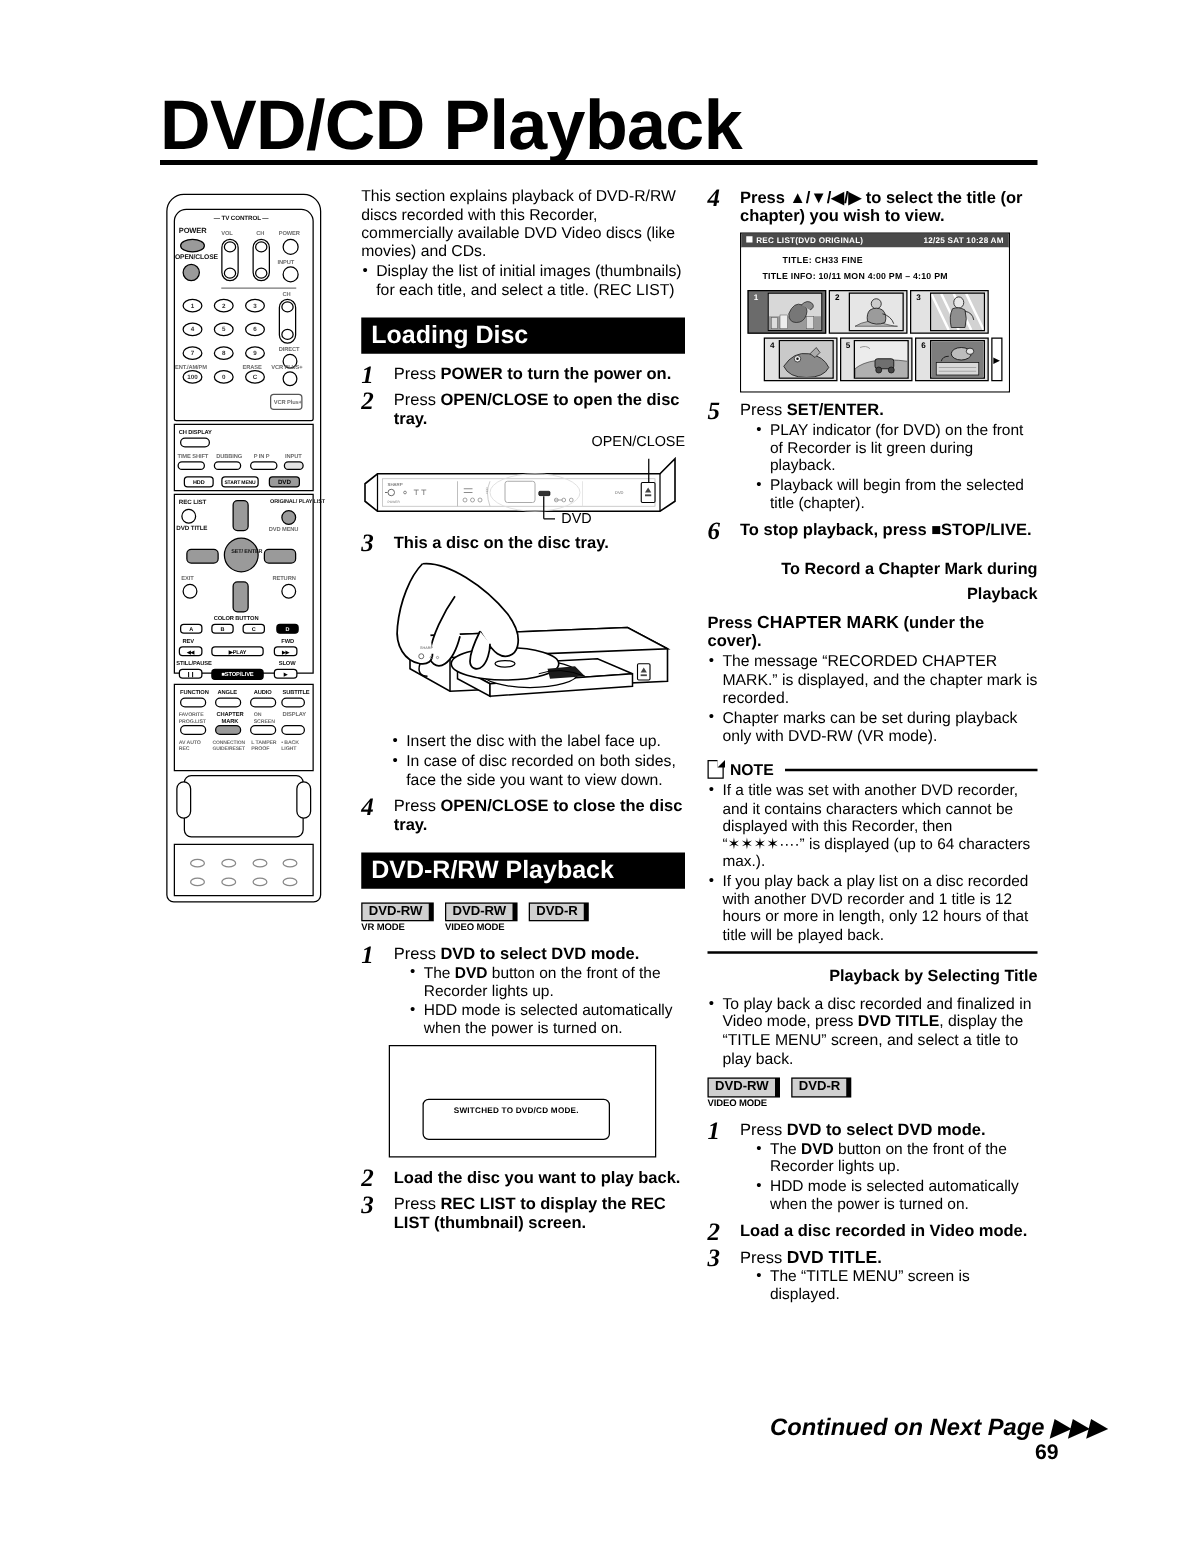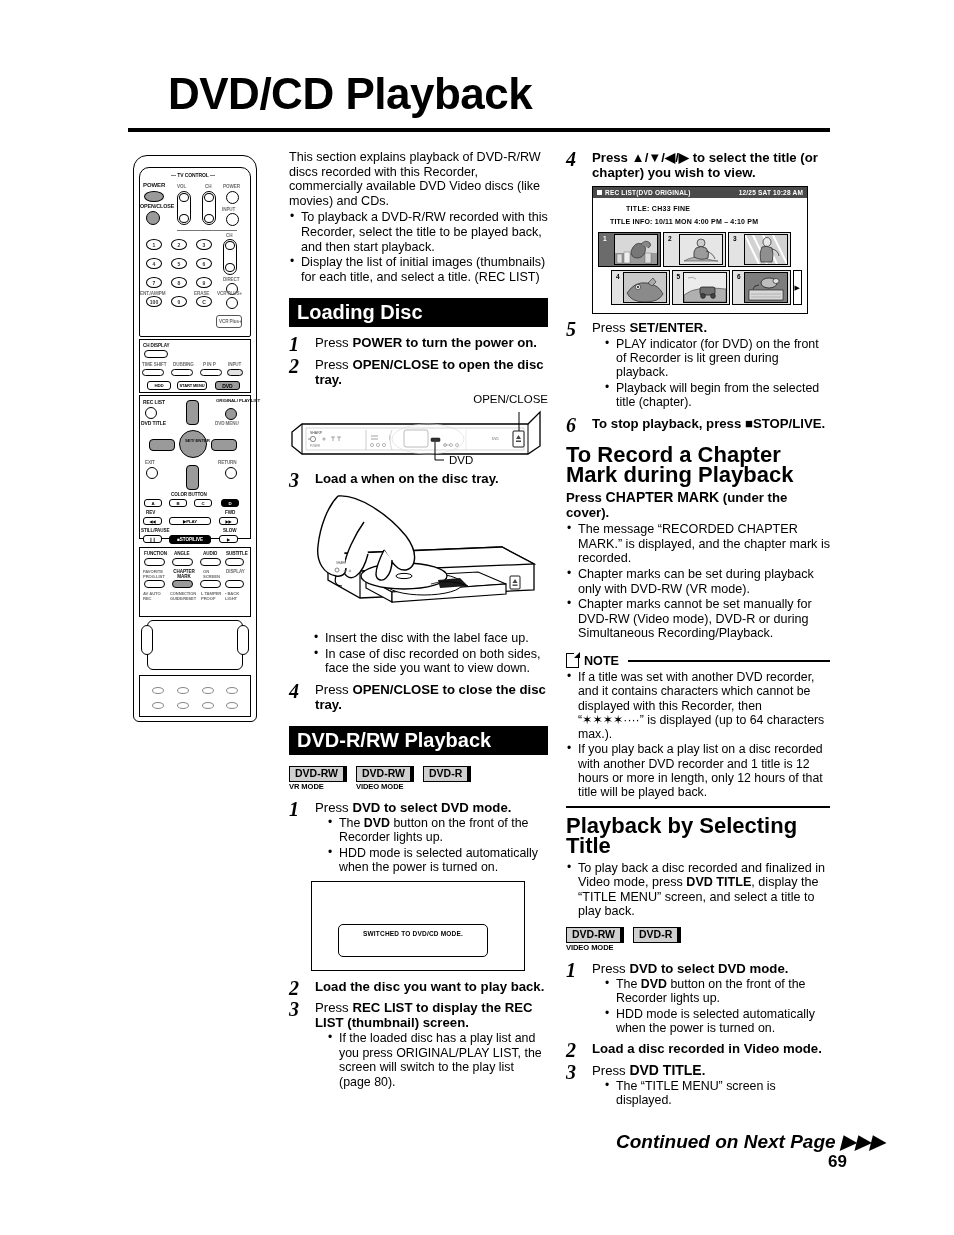--- a/index.html
+++ b/index.html
@@ -19,25 +19,24 @@
     position: absolute;
     left: 0; top: 0;
     width: 954px; height: 1235px;
   }
 
   
   .page-title {
     position: absolute;
     left: 128px;
     top: 72px;
-    font-size: 44px;
+    font-size: 56px;
     font-weight: bold;
     letter-spacing: -0.5px;
     line-height: 1;
-    margin-left: 40px;
   }
   .title-rule {
     position: absolute;
     left: 128px;
     top: 128px;
     width: 702px;
     height: 4px;
     background: #000;
   }
 
@@ -85,24 +84,25 @@
     background: #000;
     color: #fff;
     font-size: 20px;
     font-weight: bold;
     padding: 3px 8px 4px 8px;
     margin: 14px 0 8px 0;
     line-height: 22px;
   }
 
   .head2 {
-    font-size: 22px;
+    font-size: 13px;
     font-weight: bold;
     line-height: 20px;
     margin: 14px 0 5px 0;
+    text-align: right;
   }
 
   
   .step {
     position: relative;
     padding-left: 26px;
     margin-bottom: 6px;
   }
   .step .num {
     position: absolute;
@@ -556,21 +556,20 @@
     <div class="rm-btn round" style="left:44px; top:547px; width:12px; height:7px; border-color:#888;"></div>
     <div class="rm-btn round" style="left:69px; top:547px; width:12px; height:7px; border-color:#888;"></div>
     <div class="rm-btn round" style="left:93px; top:547px; width:12px; height:7px; border-color:#888;"></div>
   </div>
 
   <div class="col-mid">
 
     <p class="intro">This section explains playback of DVD-R/RW discs recorded with this Recorder, commercially available DVD Video discs (like movies) and CDs.</p>
 
     <ul class="bul">
-      <li>To playback a DVD-R/RW recorded with this Recorder, select the title to be played back, and then start playback.</li>
       <li>Display the list of initial images (thumbnails) for each title, and select a title. (REC LIST)</li>
     </ul>
 
     <div class="sect-bar">Loading Disc</div>
 
     <div class="step">
       <span class="num">1</span>
       <div class="stitle"><span class="reg">Press </span><span>POWER</span><span class="reg" style="font-weight:bold;"> to turn the power on.</span></div>
     </div>
 
@@ -617,21 +616,21 @@
         <rect x="228" y="30.5" width="5" height="1.5" fill="#444"></rect>
         <line x1="231" y1="2" x2="231" y2="21" stroke="#000" stroke-width="1"></line>
         <line x1="147" y1="32" x2="147" y2="50" stroke="#000" stroke-width="1"></line>
         <line x1="147" y1="50" x2="156" y2="50" stroke="#000" stroke-width="1"></line>
       </svg>
       <div class="fp-label" style="left:160px; top:61px;">DVD</div>
     </div>
 
     <div class="step" style="margin-top:2px;">
       <span class="num">3</span>
-      <div class="stitle">Load a when on the disc tray.</div>
+      <div class="stitle">This a disc on the disc tray.</div>
     </div>
 
     <div class="loadillus">
       <svg width="250" height="135" class="svg-block">
 
         <polygon points="40,62 214,55 246,72 246,98 72,106 40,88" fill="#fff" stroke="#000" stroke-width="1.3"></polygon>
         <polygon points="40,62 214,55 246,72 72,79" fill="#fff" stroke="#000" stroke-width="1.3"></polygon>
         <line x1="72" y1="79" x2="72" y2="106" stroke="#000" stroke-width="1.2"></line>
 
         <polygon points="78,86 190,80 218,92 104,100" fill="#fff" stroke="#000" stroke-width="1.2"></polygon>
@@ -704,21 +703,20 @@
 
     <div class="step">
       <span class="num">2</span>
       <div class="stitle">Load the disc you want to play back.</div>
     </div>
 
     <div class="step">
       <span class="num">3</span>
       <div class="stitle"><span class="reg">Press </span><span>REC LIST</span><span style="font-weight:bold;"> to display the REC LIST (thumbnail) screen.</span></div>
       <ul class="bul">
-        <li>If the loaded disc has a play list and you press ORIGINAL/PLAY LIST, the screen will switch to the play list (page 80).</li>
       </ul>
     </div>
 
   </div>
 
   <div class="col-right">
 
     <div class="step">
       <span class="num">4</span>
       <div class="stitle">Press ▲/▼/◀/▶ to select the title (or chapter) you wish to view.</div>
@@ -832,21 +830,20 @@
       <div class="stitle">To stop playback, press ■STOP/LIVE.</div>
     </div>
 
     <div class="head2">To Record a Chapter Mark during Playback</div>
 
     <div class="plain-bold"><span>Press </span><span style="font-size:14px;">CHAPTER MARK</span><span> (under the cover).</span></div>
 
     <ul class="bul">
       <li>The message “RECORDED CHAPTER MARK.” is displayed, and the chapter mark is recorded.</li>
       <li>Chapter marks can be set during playback only with DVD-RW (VR mode).</li>
-      <li>Chapter marks cannot be set manually for DVD-RW (Video mode), DVD-R or during Simultaneous Recording/Playback.</li>
     </ul>
 
     <div class="note">
       <div class="note-hd">
         <span class="note-icon"></span>
         <span>NOTE</span>
         <span class="rule"></span>
       </div>
       <ul class="bul">
         <li>If a title was set with another DVD recorder, and it contains characters which cannot be displayed with this Recorder, then “✶✶✶✶····” is displayed (up to 64 characters max.).</li>

